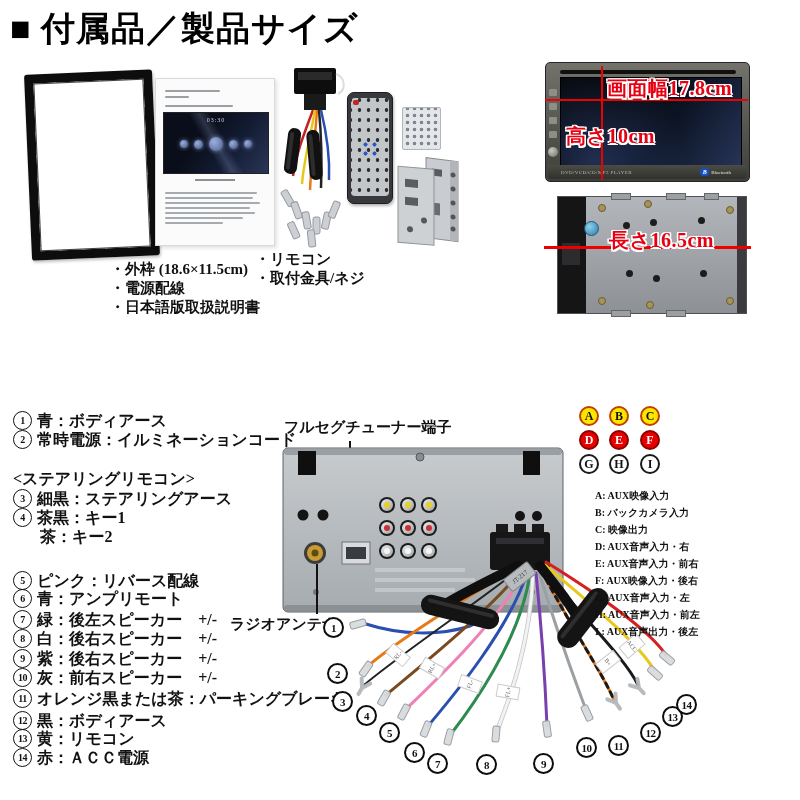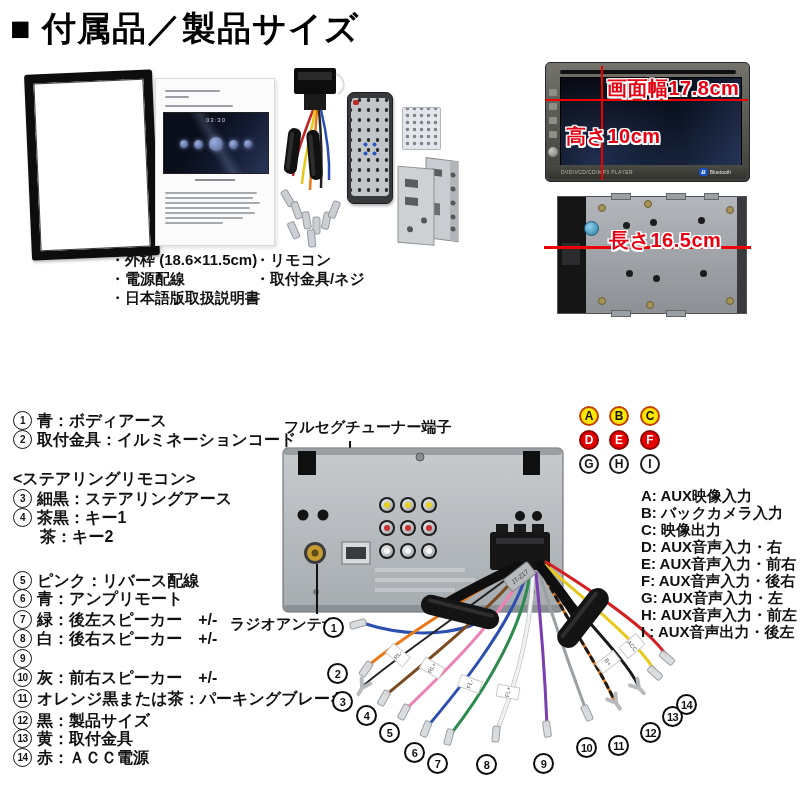--- a/index.html
+++ b/index.html
@@ -1,17 +1,17 @@
 <!DOCTYPE html>
 <html><head>
 <meta charset="utf-8">
 <style>
   html,body{margin:0;padding:0;background:#fff;}
   .stage{position:relative;width:800px;height:800px;background:#fff;overflow:hidden;
-         font-family:Liberation Sans, sans-serif;color:#111;}
+         font-family:Liberation Serif, serif;color:#111;}
   .h1{position:absolute;font-size:34px;font-weight:900;letter-spacing:1px;color:#000;white-space:nowrap;}
   .h1-top{left:10px;top:6px;}
   .h1-wiring{left:14px;top:348px;}
 
   
   .frame-photo{position:absolute;left:28px;top:72px;width:110px;height:168px;
      border:9px solid #0d0d0d;border-radius:3px;transform:rotate(-2.5deg);
      box-shadow:inset 0 0 0 1px #444, 1px 2px 3px rgba(0,0,0,.25);}
   .manual{position:absolute;left:155px;top:78px;width:118px;height:166px;background:#fbfbfc;
      border:1px solid #d9d9db;box-shadow:2px 2px 4px rgba(0,0,0,.12);}
@@ -39,21 +39,21 @@
      background-image:radial-gradient(circle,#2c2e30 1.6px,transparent 2.1px);background-size:9px 10px;background-position:4px 7px;}
   .r-red{position:absolute;left:5px;top:7px;width:6px;height:5px;background:#c02424;border-radius:2px;}
   .r-blue{position:absolute;left:13px;top:47px;width:19px;height:17px;border-radius:3px;
      background-image:radial-gradient(circle,#2a58c8 1.8px,transparent 2.3px);background-size:9px 9px;}
   .screwbag{position:absolute;left:402px;top:107px;width:37px;height:41px;background:rgba(226,229,233,.95);
      border:1px solid #b2b5b9;border-radius:2px;
      background-image:radial-gradient(circle,#83868a 1.6px,transparent 2.1px);background-size:7px 7px;background-position:1px 18px;}
   .brackets{position:absolute;left:396px;top:152px;}
 
   .bullets{position:absolute;font-size:15px;font-weight:bold;line-height:19px;white-space:nowrap;}
-  .bullets-left{left:110px;top:250px;}
+  .bullets-left{left:110px;top:260px;}
   .bullets-right{left:255px;top:250px;}
 
   
   .front-unit{position:absolute;left:545px;top:62px;width:203px;height:118px;border-radius:5px;
      background:linear-gradient(180deg,#73736c,#3e3e3a);border:1px solid #26262a;}
   .fu-slot{position:absolute;left:14px;top:7px;width:176px;height:4px;background:#101010;border-radius:2px;}
   .fu-screen{position:absolute;left:14px;top:14px;width:180px;height:87px;border:1px solid #000;
      background:linear-gradient(125deg,#06080e 30%,#0c1424 60%,#263458 100%);}
   .fu-screen:after{content:"";position:absolute;inset:0;
      background:radial-gradient(circle at 18% 95%,rgba(70,100,170,.4),transparent 55%);}
@@ -121,21 +121,21 @@
   .dn13{left:662px;top:706px;}.dn14{left:676px;top:694px;}
 
   
   .lg{position:absolute;width:20px;height:20px;box-sizing:border-box;border-radius:50%;
      display:flex;align-items:center;justify-content:center;font-size:12px;font-weight:bold;}
   .lg-y{background:#ffe600;border:2px solid #c04000;color:#111;}
   .lg-r{background:#e60000;border:2px solid #8e0000;color:#fff;}
   .lg-w{background:#fff;border:2px solid #1a1a1a;color:#111;}
   .lg-c1{left:579px;}.lg-c2{left:609px;}.lg-c3{left:640px;}
   .lg-r1{top:406px;}.lg-r2{top:430px;}.lg-r3{top:454px;}
-  .lglist{position:absolute;left:641px;top:487px;font-size:15px;font-weight:bold;line-height:17px;white-space:nowrap;}
+  .lglist{position:absolute;left:595px;top:487px;font-size:10px;font-weight:bold;line-height:17px;white-space:nowrap;}
 </style>
 </head>
 <body>
 
 <div class="stage">
 
   <div class="h1 h1-top">■ 付属品／製品サイズ</div>
 
   <div class="frame-photo"></div>
 
@@ -279,21 +279,21 @@
   <div class="dim dim-l">長さ16.5cm</div>
 
 
   <div class="wlist">
     <div class="wrow wr-1">
         <span class="cnum">1</span>
         <span>青：ボディアース</span>
       </div>
     <div class="wrow wr-2">
         <span class="cnum">2</span>
-        <span>取付金具：イルミネーションコード</span>
+        <span>常時電源：イルミネーションコード</span>
       </div>
     <div class="wrow wr-hd">&lt;ステアリングリモコン&gt;</div>
     <div class="wrow wr-3">
         <span class="cnum">3</span>
         <span>細黒：ステアリングアース</span>
       </div>
     <div class="wrow wr-4">
         <span class="cnum">4</span>
         <span>茶黒：キー1</span>
       </div>
@@ -309,36 +309,37 @@
     <div class="wrow wr-7">
         <span class="cnum">7</span>
         <span>緑：後左スピーカー　+/-</span>
       </div>
     <div class="wrow wr-8">
         <span class="cnum">8</span>
         <span>白：後右スピーカー　+/-</span>
       </div>
     <div class="wrow wr-9">
         <span class="cnum">9</span>
+        <span>紫：後右スピーカー　+/-</span>
       </div>
     <div class="wrow wr-10">
         <span class="cnum">10</span>
         <span>灰：前右スピーカー　+/-</span>
       </div>
     <div class="wrow wr-11">
         <span class="cnum">11</span>
         <span>オレンジ黒または茶：パーキングブレーキ</span>
       </div>
     <div class="wrow wr-12">
         <span class="cnum">12</span>
-        <span>黒：製品サイズ</span>
+        <span>黒：ボディアース</span>
       </div>
     <div class="wrow wr-13">
         <span class="cnum">13</span>
-        <span>黄：取付金具</span>
+        <span>黄：リモコン</span>
       </div>
     <div class="wrow wr-14">
         <span class="cnum">14</span>
         <span>赤：ＡＣＣ電源</span>
       </div>
   </div>
 
   <div class="fullseg-label">フルセグチューナー端子</div>
   <div class="radio-label">ラジオアンテナ</div>
 
@@ -576,19 +577,19 @@
   <div class="lg lg-w lg-c1 lg-r3">G</div>
   <div class="lg lg-w lg-c2 lg-r3">H</div>
   <div class="lg lg-w lg-c3 lg-r3">I</div>
 
   <div class="lglist">
     <div>A: AUX映像入力</div>
     <div>B: バックカメラ入力</div>
     <div>C: 映像出力</div>
     <div>D: AUX音声入力・右</div>
     <div>E: AUX音声入力・前右</div>
-    <div>F: AUX音声入力・後右</div>
+    <div>F: AUX映像入力・後右</div>
     <div>G: AUX音声入力・左</div>
     <div>H: AUX音声入力・前左</div>
     <div>I : AUX音声出力・後左</div>
   </div>
 
 </div>
 
 </body></html>

